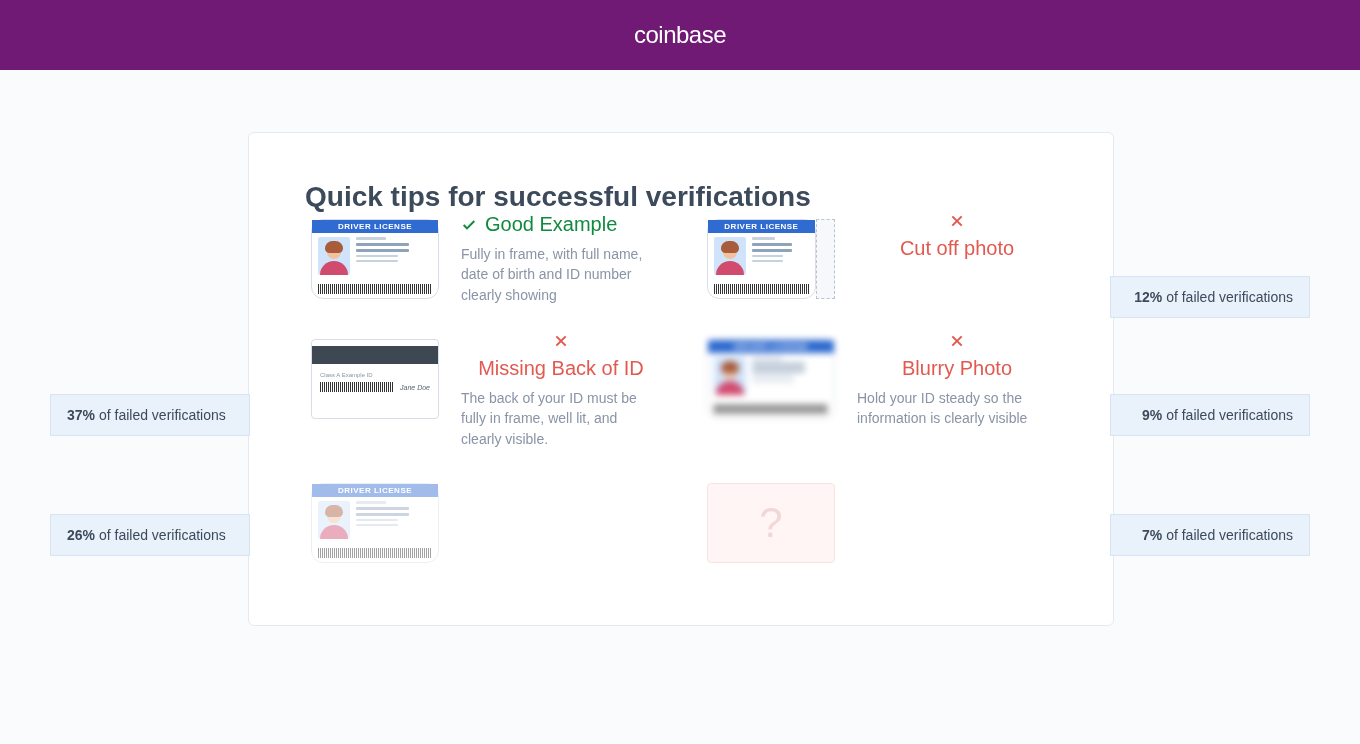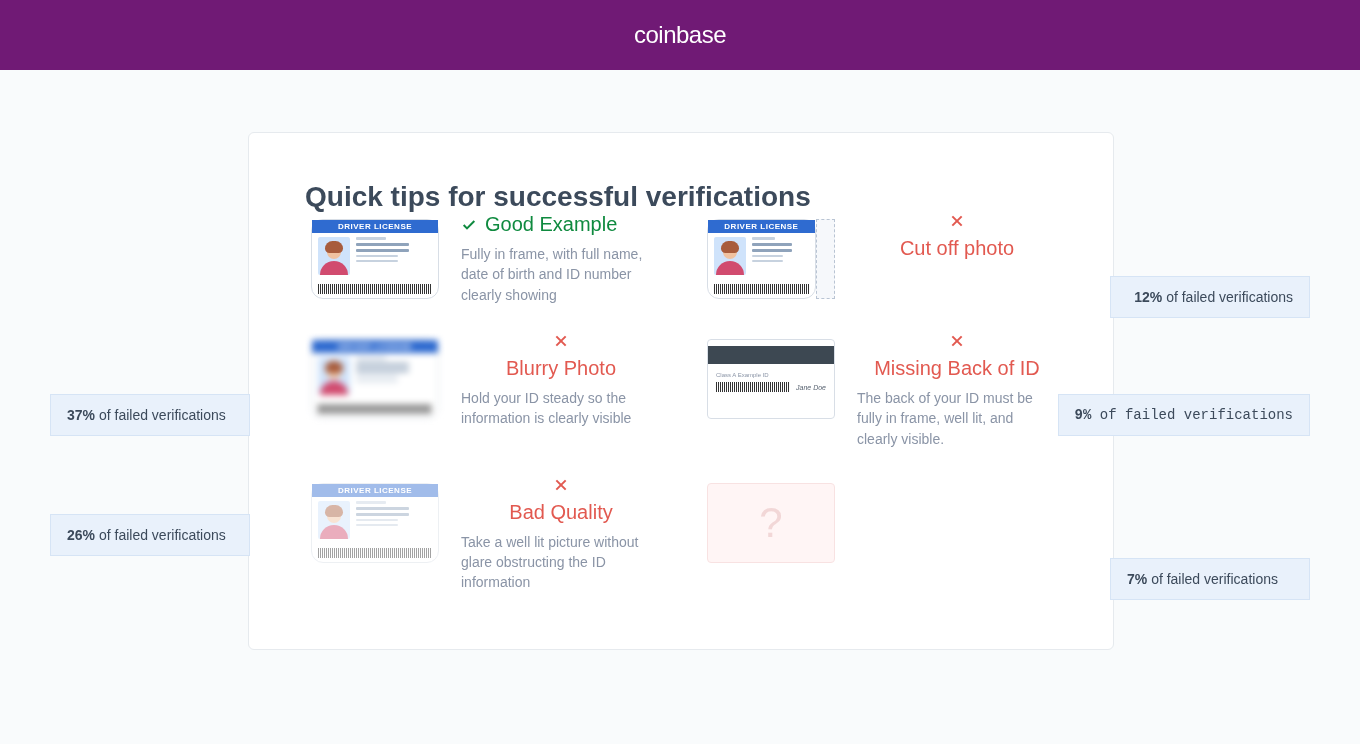--- a/index.html
+++ b/index.html
@@ -231,20 +231,43 @@
           <svg class="icon-x" viewBox="0 0 24 24" fill="none" stroke="currentColor" stroke-width="3">
               <line x1="5" y1="5" x2="19" y2="19"></line>
               <line x1="19" y1="5" x2="5" y2="19"></line>
             </svg>
           <span>Cut off photo</span>
         </div>
       </div>
     </div>
 
     <div class="tip">
+      <div class="thumb">
+        <div class="backcard">
+          <div class="mag"></div>
+          <div class="lbl">Class A Example ID</div>
+          <div class="row">
+            <div class="bcode"></div>
+            <div class="sig">Jane Doe</div>
+          </div>
+        </div>
+      </div>
+      <div class="tip-text">
+        <div class="tip-title bad">
+          <svg class="icon-x" viewBox="0 0 24 24" fill="none" stroke="currentColor" stroke-width="3">
+              <line x1="5" y1="5" x2="19" y2="19"></line>
+              <line x1="19" y1="5" x2="5" y2="19"></line>
+            </svg>
+          <span>Missing Back of ID</span>
+        </div>
+        <div class="tip-desc">The back of your ID must be fully in frame, well lit, and clearly visible.</div>
+      </div>
+    </div>
+
+    <div class="tip">
       <div class="thumb blurry">
         <div class="idcard">
           <div class="bar">DRIVER LICENSE</div>
           <div class="body">
             <div class="avatar">
                 <div class="shirt"></div>
               </div>
             <div class="lines">
                 <div class="ln s"></div>
                 <div class="ln m"></div>
@@ -262,71 +285,38 @@
               <line x1="5" y1="5" x2="19" y2="19"></line>
               <line x1="19" y1="5" x2="5" y2="19"></line>
             </svg>
           <span>Blurry Photo</span>
         </div>
         <div class="tip-desc">Hold your ID steady so the information is clearly visible</div>
       </div>
     </div>
 
     <div class="tip">
-      <div class="thumb">
-        <div class="backcard">
-          <div class="mag"></div>
-          <div class="lbl">Class A Example ID</div>
-          <div class="row">
-            <div class="bcode"></div>
-            <div class="sig">Jane Doe</div>
-          </div>
-        </div>
-      </div>
-      <div class="tip-text">
-        <div class="tip-title bad">
-          <svg class="icon-x" viewBox="0 0 24 24" fill="none" stroke="currentColor" stroke-width="3">
-              <line x1="5" y1="5" x2="19" y2="19"></line>
-              <line x1="19" y1="5" x2="5" y2="19"></line>
-            </svg>
-          <span>Missing Back of ID</span>
-        </div>
-        <div class="tip-desc">The back of your ID must be fully in frame, well lit, and clearly visible.</div>
-      </div>
-    </div>
-
-    <div class="tip">
       <div class="thumb faded">
         <div class="idcard">
           <div class="bar">DRIVER LICENSE</div>
           <div class="body">
             <div class="avatar">
                 <div class="shirt"></div>
               </div>
             <div class="lines">
                 <div class="ln s"></div>
                 <div class="ln m"></div>
                 <div class="ln m"></div>
                 <div class="ln t"></div>
                 <div class="ln t"></div>
               </div>
           </div>
           <div class="barcode"></div>
         </div>
       </div>
-      <div class="tip-text">
-        <div class="tip-title bad">
-          <svg class="icon-x" viewBox="0 0 24 24" fill="none" stroke="currentColor" stroke-width="3">
-              <line x1="5" y1="5" x2="19" y2="19"></line>
-              <line x1="19" y1="5" x2="5" y2="19"></line>
-            </svg>
-          <span>Bad Quality</span>
-        </div>
-        <div class="tip-desc">Take a well lit picture without glare obstructing the ID information</div>
-      </div>
     </div>
 
     <div class="tip">
       <div class="thumb">
         <div class="qbox">
             <span>?</span>
           </div>
       </div>
     </div>
 
@@ -338,20 +328,20 @@
   <span> of failed verifications</span>
 </div>
 <div class="callout" style="left:50px; top:514px;">
   <b>26%</b>
   <span> of failed verifications</span>
 </div>
 <div class="callout" style="right:50px; top:276px; text-align:right;">
   <b>12%</b>
   <span> of failed verifications</span>
 </div>
-<div class="callout" style="right:50px; top:394px; text-align:right;font-family:Liberation Mono, monospace;">
+<div class="callout" style="right:50px; top:394px; text-align:right;">
   <b>9%</b>
   <span> of failed verifications</span>
 </div>
-<div class="callout" style="right:50px; top:514px; margin-top:44px;">
+<div class="callout" style="right:50px; top:514px; text-align:right;">
   <b>7%</b>
   <span> of failed verifications</span>
 </div>
 
 </body></html>

